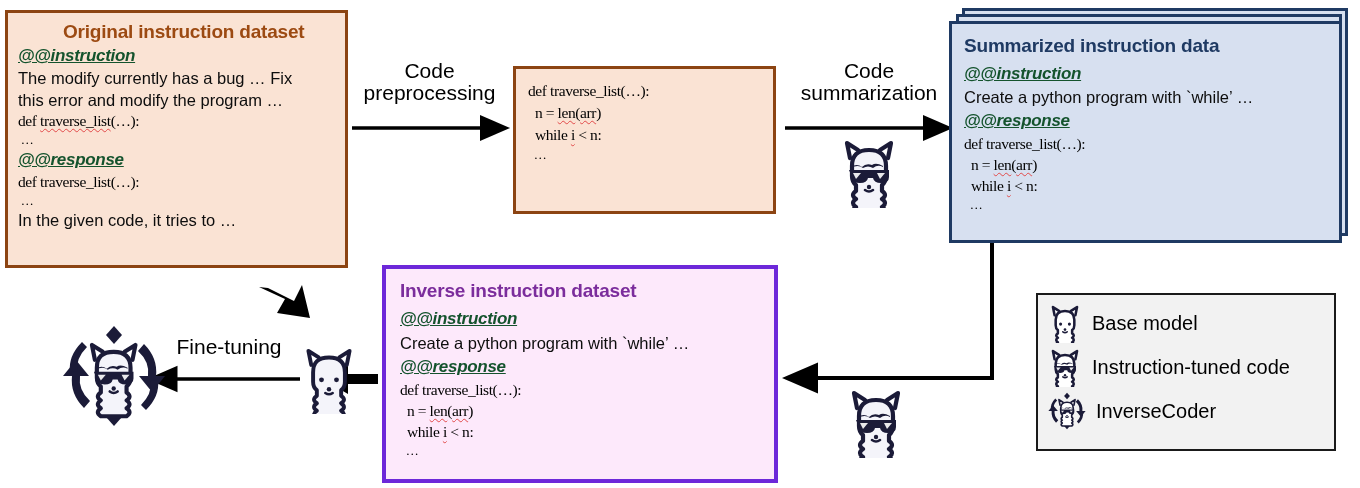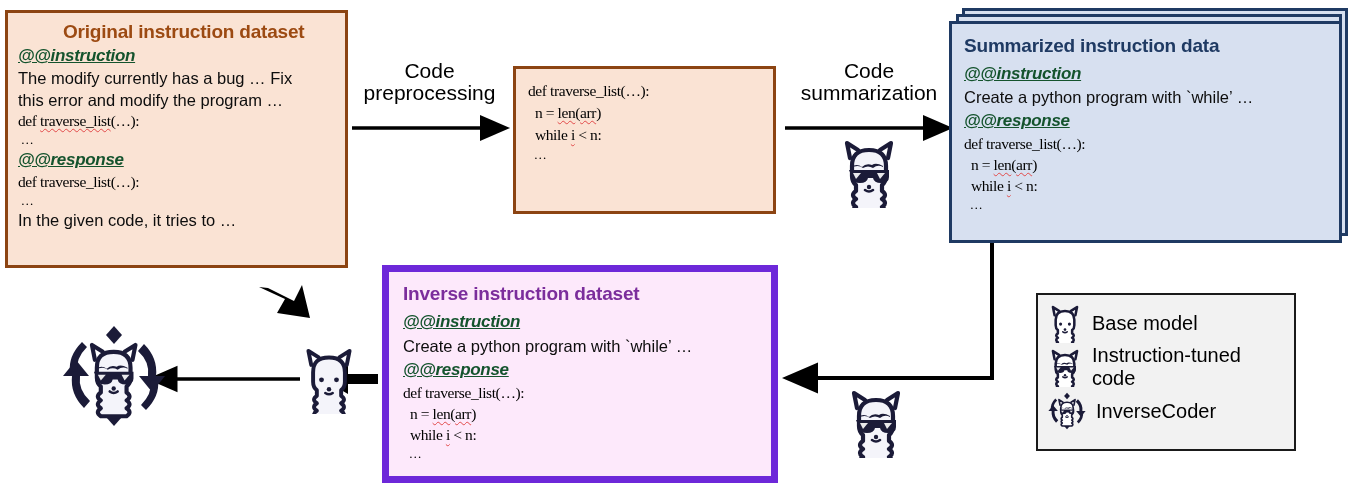--- a/index.html
+++ b/index.html
@@ -67,21 +67,21 @@
   .stack-shadow {
     position: absolute;
     background: #d7e0f0;
     border: 3px solid #1f3a63;
     box-sizing: border-box;
   }
 
   
   .purple {
     background: #fde9fb;
-    border: 7px solid #6d28d9;
+    border: 4px solid #6d28d9;
   }
   .purple .box-title { color: #7b2d9c; }
 
   
   .arrow-label {
     position: absolute;
     color: #000000;
     text-align: center;
     line-height: 1.06;
     white-space: pre-line;
@@ -225,20 +225,21 @@
         <path d="M50,22 L53,7 L42,14" fill="#fff"></path>
         <path d="M14,30 q0,-16 17,-16 q17,0 17,16 l0,10 q0,6 -4,9 l0,6 q6,4 0,8 q6,4 0,8 q6,4 0,8 l-26,0 q-6,-4 0,-8 q-6,-4 0,-8 q-6,-4 0,-8 l0,-6 q-4,-3 -4,-9 z" fill="#f4f4fa"></path>
       </g>
       <circle cx="23" cy="38" r="2.6" fill="#1b1b38"></circle>
       <circle cx="39" cy="38" r="2.6" fill="#1b1b38"></circle>
       <path d="M27,52 q4,3 8,0" stroke="#1b1b38" stroke-width="2.6" fill="none" stroke-linecap="round"></path>
       <circle cx="31" cy="48" r="2.4" fill="#1b1b38"></circle>
     </svg>
   </div>
 
+  <div class="arrow-label" style="left:155px; top:336px; width:148px; font-size:21px; text-align:center;">Fine-tuning</div>
 
   <div style="position:absolute; left:62px; top:322px; width:104px; height:108px;">
     <svg width="104" height="108" viewBox="0 0 104 108">
 
       <g fill="#1b1b38">
         <path d="M52,4 L60,13 L52,22 L44,13 Z"></path>
         <path d="M52,86 L60,95 L52,104 L44,95 Z"></path>
         <path d="M82,22 q14,14 12,32 l9,0 l-13,16 l-13,-16 l9,0 q2,-14 -10,-25 z"></path>
         <path d="M22,86 q-14,-14 -12,-32 l-9,0 l13,-16 l13,16 l-9,0 q-2,14 10,25 z"></path>
         <path d="M20,20 q-14,14 -12,30 l7,-1 q-1,-13 10,-24 z"></path>
@@ -254,21 +255,21 @@
         <path d="M13,31 q6,-4 11,0 q4,-4 10,-2 q4,-3 11,1 l0,1 q-5,-3 -10,1 q-5,-3 -10,0 q-5,-4 -12,0 z" fill="#1b1b38"></path>
         <path d="M11,34 L51,34 L51,41 q0,6 -8,6 q-7,0 -8,-5 l-5,0 q-1,5 -8,5 q-8,0 -8,-6 z" fill="#1b1b38"></path>
         <path d="M15,37 L23,37 L18,43 Z" fill="#fff" opacity="0.9"></path>
         <path d="M39,37 L47,37 L42,43 Z" fill="#fff" opacity="0.9"></path>
         <path d="M27,54 q4,3 8,0" stroke="#1b1b38" stroke-width="2.6" fill="none" stroke-linecap="round"></path>
         <circle cx="31" cy="51" r="2.2" fill="#1b1b38"></circle>
       </g>
     </svg>
   </div>
 
-  <div class="legend" style="left:1036px; top:293px; width:260px; height:158px; padding:6px 10px;">
+  <div class="legend" style="left:1036px; top:293px; width:300px; height:158px; padding:6px 10px;">
 
     <div class="legend-row">
       <span style="display:inline-block;width:34px;height:40px;">
         <svg width="34" height="40" viewBox="0 0 62 72">
           <g fill="none" stroke="#1b1b38" stroke-width="4.6" stroke-linejoin="round" stroke-linecap="round">
             <path d="M12,22 L9,7 L20,14" fill="#fff"></path>
             <path d="M50,22 L53,7 L42,14" fill="#fff"></path>
             <path d="M14,30 q0,-16 17,-16 q17,0 17,16 l0,10 q0,6 -4,9 l0,6 q6,4 0,8 q6,4 0,8 q6,4 0,8 l-26,0 q-6,-4 0,-8 q-6,-4 0,-8 q-6,-4 0,-8 l0,-6 q-4,-3 -4,-9 z" fill="#fff"></path>
           </g>
           <circle cx="23" cy="38" r="2.8" fill="#1b1b38"></circle>

